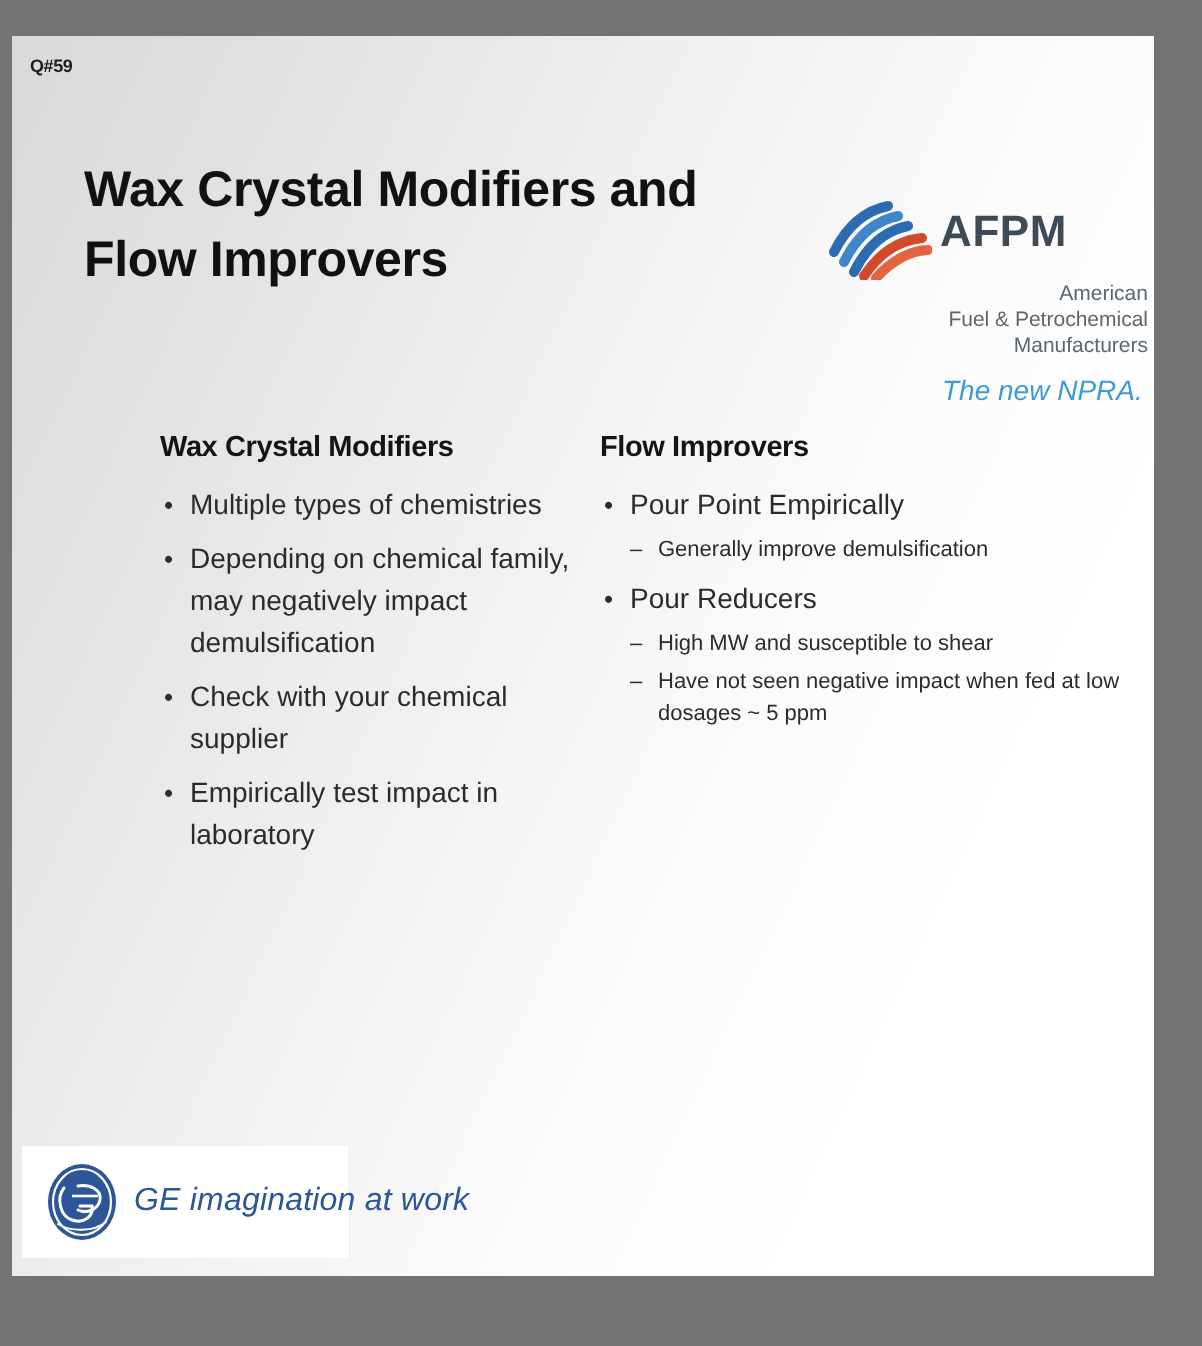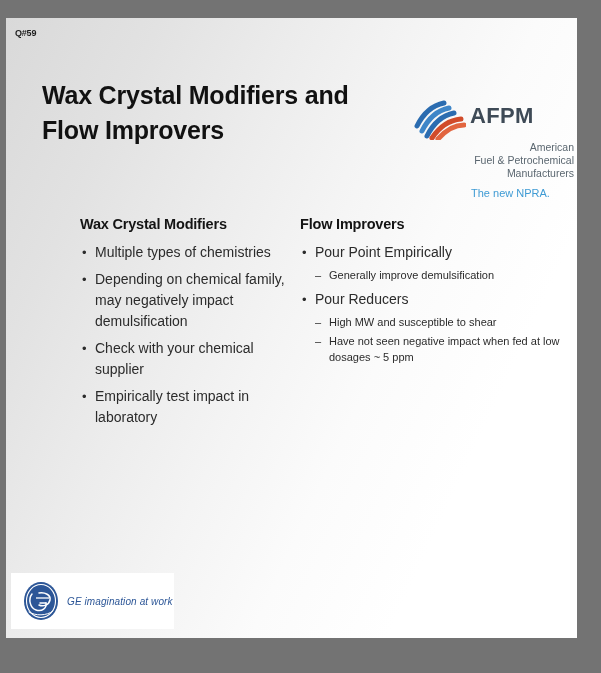--- a/index.html
+++ b/index.html
@@ -99,23 +99,24 @@
   }
   .afpm-sub-line {
     font-size: 10.5px;
     color: #5b6770;
     line-height: 13px;
     white-space: nowrap;
   }
   .afpm-tag {
     margin-left: 57px;
     margin-top: 7px;
-    font-size: 11px;
+    font-size: 14px;
     color: #3f9bd4;
     white-space: nowrap;
+    font-style: italic;
   }
 
   
   .content {
     position: absolute;
     left: 0;
     top: 198px;
     width: 571px;
     display: flex;
     padding-left: 28px;
@@ -177,21 +178,21 @@
     height: 56px;
     background: #ffffff;
     display: flex;
     align-items: center;
     padding-left: 12px;
     box-sizing: border-box;
   }
   .ge-mark { width: 36px; height: 40px; flex: none; }
   .ge-tag {
     margin-left: 8px;
-    font-size: 10px;
+    font-size: 16px;
     color: #2c5697;
     letter-spacing: 0.1px;
     font-style: italic;
     white-space: nowrap;
   }
 </style>
 </head>
 <body>
 
 <div id="slide-canvas">

